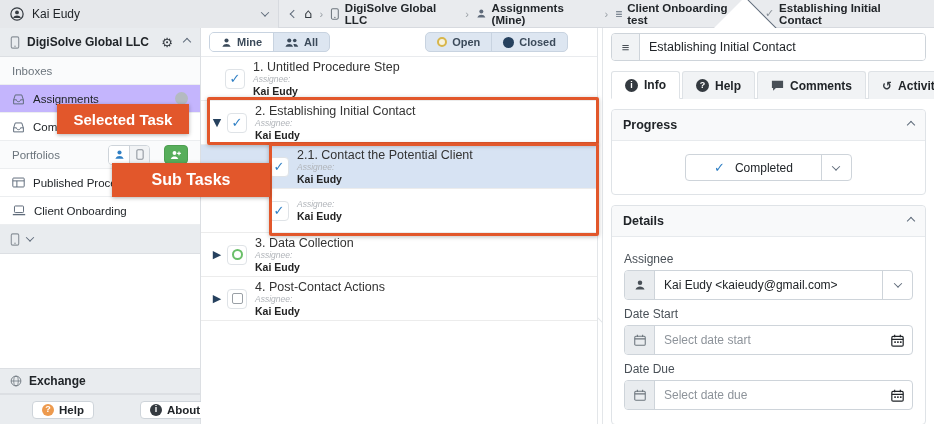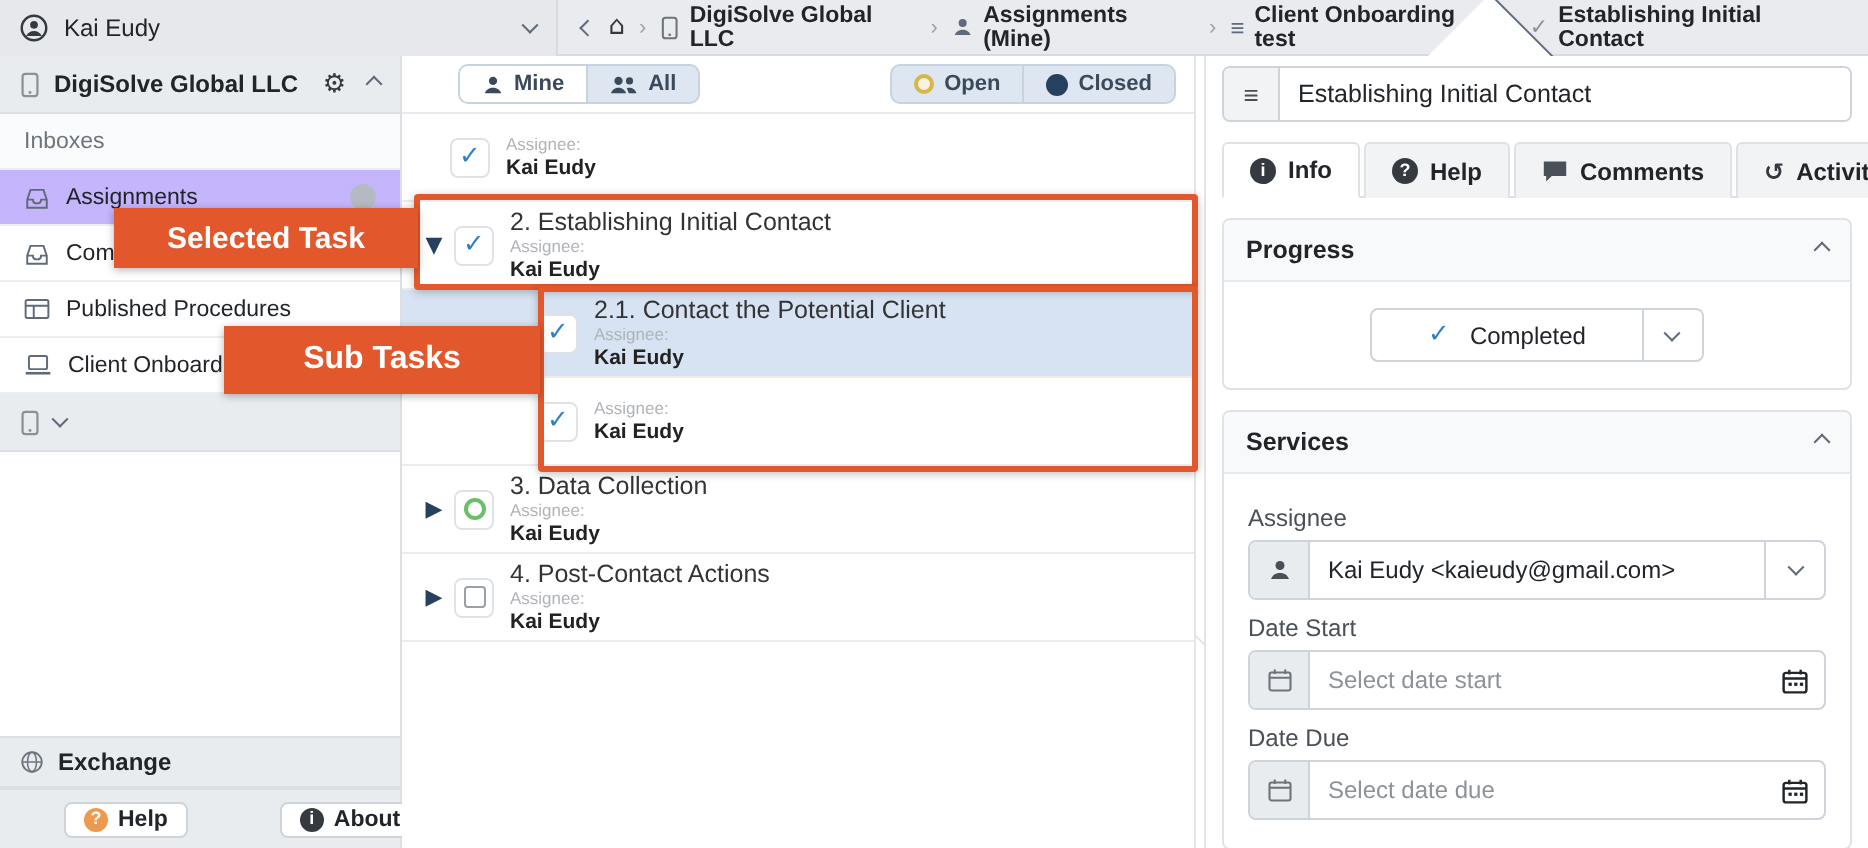--- a/index.html
+++ b/index.html
@@ -45,40 +45,40 @@
   .foot-btn { display:flex; align-items:center; gap:5px; background:#fff; border:1px solid #ced4da;
     border-radius:4px; padding:2px 9px; font-size:11.5px; font-weight:bold; color:#212529; cursor:pointer; }
   .circ-ic { width:12px; height:12px; border-radius:50%; color:#fff; font-size:9px; font-weight:bold;
     display:flex; align-items:center; justify-content:center; line-height:1; }
   .circ-ic.orange { background:#ed9a4e; }
   .circ-ic.dark { background:#343a40; }
 
   
   .middle { position:absolute; left:201px; top:28px; width:397px; height:396px; background:#fff; border-right:1px solid #e3e6e9; }
   .toolbar { height:29px; display:flex; align-items:center; padding:0 8px; border-bottom:1px solid #e9ebee; }
-  .seg-group { display:flex; border:1px solid #c8d3e0; border-radius:5px; overflow:hidden; background:#dde6f1;margin-left:20px; }
+  .seg-group { display:flex; border:1px solid #c8d3e0; border-radius:5px; overflow:hidden; background:#dde6f1; }
   .seg { display:flex; align-items:center; gap:5px; padding:3px 11px; font-size:11px; font-weight:bold; color:#3b4a5a; cursor:pointer; }
   .seg.active { background:#fff; }
   .seg + .seg { border-left:1px solid #c8d3e0; }
   .status-group { margin-left:95px; }
   .open-circ { width:10px; height:10px; border-radius:50%; border:2px solid #d8b64a; background:#f7f3df; }
   .closed-circ { width:11px; height:11px; border-radius:50%; background:#26415e; }
   .task-row { height:44px; display:flex; align-items:center; padding-left:8px; border-bottom:1px solid #ececec; cursor:pointer; }
   .task-row.sub { padding-left:68px; }
   .task-row.sel { background:#d7e3f3; }
   .task-row.nocaret { padding-left:24px; }
   .caret { width:16px; font-size:11px; color:#26415e; margin-right:2px; text-align:center; }
   .cbx { width:20px; height:20px; border:1px solid #dfe3e7; border-radius:4px; background:#fff;
     display:flex; align-items:center; justify-content:center; margin-right:8px; flex:none; }
   .cbx .ck { color:#2f7fc4; font-size:13px; font-weight:bold; }
   .cbx .opn { width:11px; height:11px; border-radius:50%; border:2px solid #6abf69; }
   .cbx .emp { width:11px; height:11px; border:1.5px solid #9aa0a6; border-radius:2px; }
   .t-text { line-height:1.15; }
   .t-title { font-size:12.5px; color:#333; }
-  .t-ass { font-size:8.5px; color:#b0b4b9; margin-top:1px; }
+  .t-ass { font-size:8.5px; color:#b0b4b9; margin-top:1px;font-style:italic; }
   .t-name { font-size:10.5px; font-weight:bold; color:#222; }
 
   
   .anno-box { position:absolute; border:3px solid #e2572b; border-radius:2px;
     box-shadow:0 1px 4px rgba(0,0,0,.25); z-index:9; pointer-events:none; }
   .anno-label { position:absolute; background:#e2572b; color:#fff; font-weight:bold;
     display:flex; align-items:center; justify-content:center; z-index:10;
     box-shadow:0 1px 4px rgba(0,0,0,.3); pointer-events:none; }
 
   
@@ -184,20 +184,43 @@
       <span>Assignments</span>
       <span class="badge-dot"></span>
     </div>
     <div class="sb-row">
       <svg width="13" height="12" viewBox="0 0 16 14">
           <path d="M2 8l2-6h8l2 6v5H2z" fill="none" stroke="#5f6b7a" stroke-width="1.2"></path>
           <path d="M2 8h3.5c0 1.4 1.1 2.3 2.5 2.3S10.5 9.4 10.5 8H14" fill="none" stroke="#5f6b7a" stroke-width="1.2"></path>
         </svg>
       <span>Comments</span>
     </div>
+    <div class="sb-row section">
+      <span>Portfolios</span>
+      <span class="mini-toggle">
+        <span class="mseg on">
+          <svg width="11" height="11" viewBox="0 0 16 16">
+              <circle cx="8" cy="5" r="3" fill="#2f7fc4"></circle>
+              <path d="M2 14c1.2-3 3.5-4 6-4s4.8 1 6 4z" fill="#2f7fc4"></path>
+            </svg>
+        </span>
+        <span class="mseg off">
+          <svg width="8" height="11" viewBox="0 0 10 14">
+              <rect x="1" y="1" width="8" height="12" rx="1.5" fill="none" stroke="#8a9199" stroke-width="1.3"></rect>
+            </svg>
+        </span>
+      </span>
+      <span class="green-btn">
+        <svg width="12" height="11" viewBox="0 0 16 14">
+            <circle cx="6" cy="5" r="2.6" fill="#fff"></circle>
+            <path d="M1 13c1-2.6 3-3.4 5-3.4s4 .8 5 3.4z" fill="#fff"></path>
+            <path d="M12 3v5M9.5 5.5h5" stroke="#fff" stroke-width="1.6"></path>
+          </svg>
+      </span>
+    </div>
     <div class="sb-row">
       <svg width="13" height="11" viewBox="0 0 16 13">
           <rect x="1" y="1" width="14" height="11" rx="1" fill="none" stroke="#5f6b7a" stroke-width="1.2"></rect>
           <path d="M1 4.5h14M6 4.5V12" stroke="#5f6b7a" stroke-width="1.2"></path>
         </svg>
       <span>Published Procedures</span>
     </div>
     <div class="sb-row">
       <svg width="14" height="11" viewBox="0 0 17 13">
           <rect x="3" y="1" width="11" height="8" rx="1" fill="none" stroke="#5f6b7a" stroke-width="1.2"></rect>
@@ -264,20 +287,21 @@
           <span>Closed</span>
         </span>
       </span>
     </div>
 
     <div class="task-row nocaret">
       <span class="cbx">
           <span class="ck glyph">✓</span>
         </span>
       <div class="t-text">
+        <div class="t-title">1. Untitled Procedure Step</div>
         <div class="t-ass">Assignee:</div>
         <div class="t-name">Kai Eudy</div>
       </div>
     </div>
     <div class="task-row">
       <span class="caret glyph">▼</span>
       <span class="cbx">
           <span class="ck glyph">✓</span>
         </span>
       <div class="t-text">
@@ -323,21 +347,21 @@
         </span>
       <div class="t-text">
         <div class="t-title">4. Post-Contact Actions</div>
         <div class="t-ass">Assignee:</div>
         <div class="t-name">Kai Eudy</div>
       </div>
     </div>
   </div>
 
   <div class="anno-box" style="left:207px; top:97px; width:392px; height:48px;"></div>
-  <div class="anno-label" style="left:57px; top:104px; width:152px; height:30px; font-size:15px;">Selected Task</div>
+  <div class="anno-label" style="left:57px; top:104px; width:132px; height:30px; font-size:15px;">Selected Task</div>
   <div class="anno-box" style="left:269px; top:143px; width:330px; height:93px;"></div>
   <div class="anno-label" style="left:112px; top:163px; width:158px; height:34px; font-size:16px;">Sub Tasks</div>
 
   <div class="right">
     <div class="title-group">
       <span class="tg-prefix">≡</span>
       <input class="tg-input" type="text" value="Establishing Initial Contact" style="">
     </div>
 
     <div class="tabs">
@@ -374,21 +398,21 @@
           </span>
           <span class="dd-caret">
               <span class="chev down"></span>
             </span>
         </span>
       </div>
     </div>
 
     <div class="card">
       <div class="card-head">
-        <span>Services</span>
+        <span>Details</span>
         <span class="chev up"></span>
       </div>
       <div class="det-body">
         <div class="fld-label">Assignee</div>
         <div class="input-group">
           <span class="ig-prefix">
             <svg width="12" height="12" viewBox="0 0 16 16">
                 <circle cx="8" cy="5" r="3" fill="#495057"></circle>
                 <path d="M2 14c1.2-3 3.5-4 6-4s4.8 1 6 4z" fill="#495057"></path>
               </svg>

